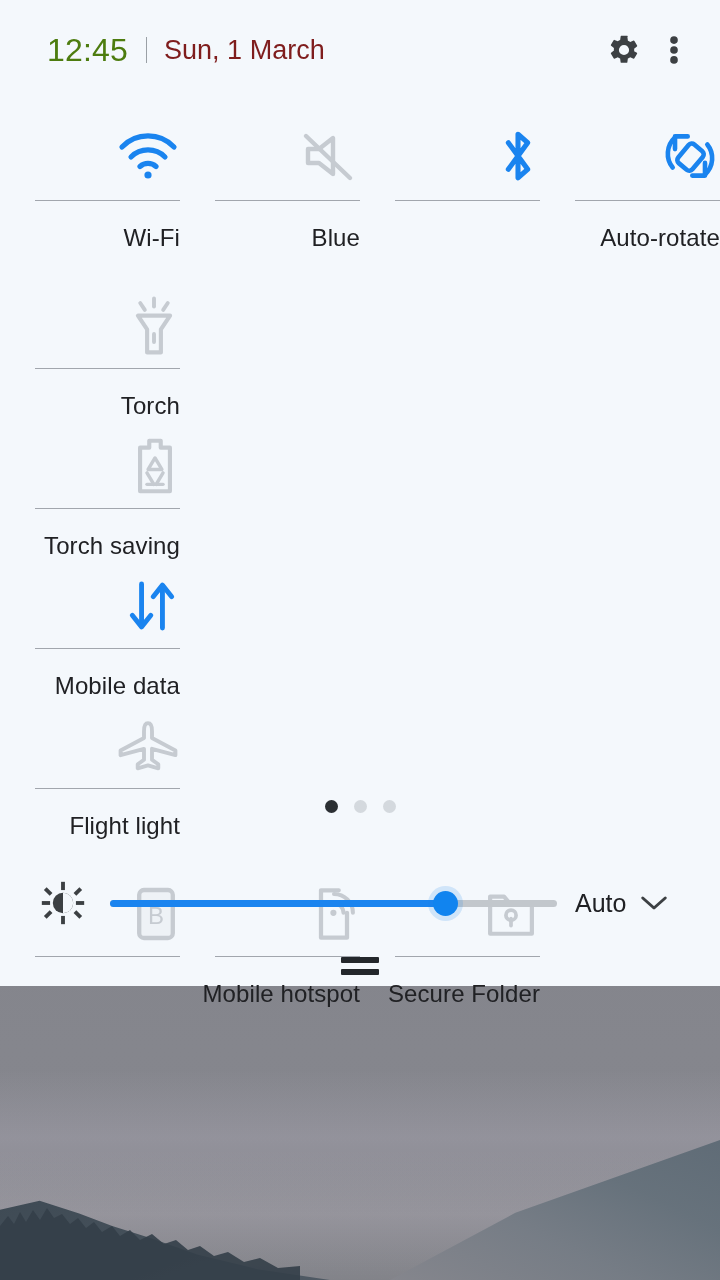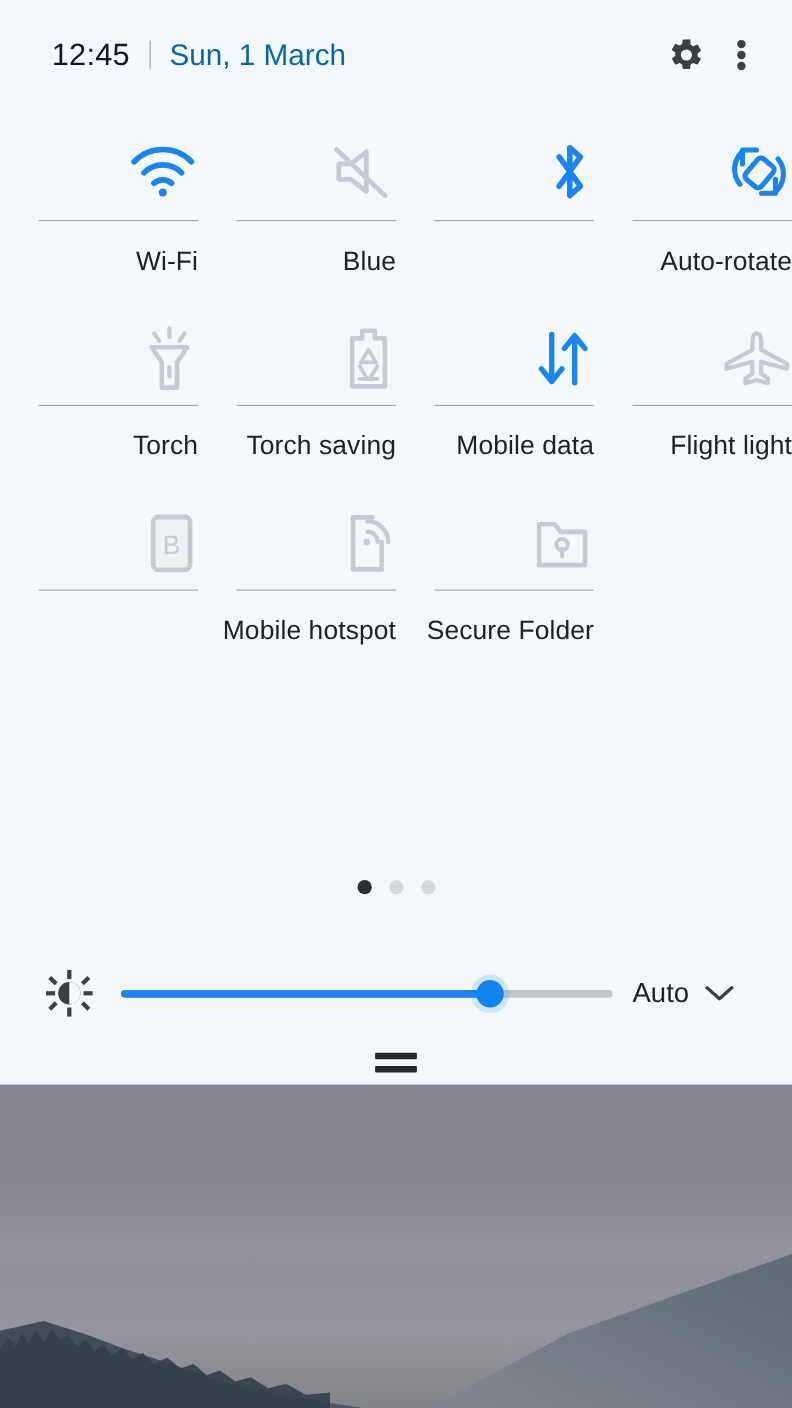--- a/index.html
+++ b/index.html
@@ -58,26 +58,26 @@
     position:absolute; left:0; top:0; width:720px; height:986px;
     background:#f4f8fc;
   }
 
   
   #header{
     position:absolute; left:0; top:0; width:720px; height:100px;
     display:flex; align-items:center;
   }
   #clock{
-    margin-left:47px; font-size:28px; color:#0f172a; letter-spacing:.2px;
+    margin-left:47px; font-size:32px; color:#4d7c0f; letter-spacing:.2px;
   }
   #hdr-sep{
     width:1px; height:26px; background:#9aa0a6; margin:0 17px 0 18px;
   }
-  #date{ font-size:27px; color:#0369a1; }
+  #date{ font-size:27px; color:#7f1d1d; }
   #hdr-actions{
     margin-left:auto; display:flex; align-items:center; gap:28px; margin-right:41px;
   }
   .hdr-btn{ display:flex; align-items:center; justify-content:center; }
 
   
   #grid{
     position:absolute; left:0; top:112px; width:720px;
   }
   .row{ display:flex; }
@@ -89,21 +89,21 @@
   }
   .tile-rule{
     width:145px; height:1px; background:#6e757c; opacity:.62;
   }
   .tile-label{
     margin-top:18px; font-size:24px; color:#202124; text-align:center;
     line-height:37px; letter-spacing:.1px;
   }
   .row-1 .tile-icon{ height:88px; }
   .row-2, .row-3{ margin-top:0; }
-  .row-2{ padding-top:28px; }
+  .row-2{ padding-top:28px;flex-direction:column; }
   .row-3{ padding-top:28px; }
 
   
   #dots{
     position:absolute; left:0; top:800px; width:720px;
     display:flex; justify-content:center; gap:16px;
   }
   .dot{ width:13px; height:13px; border-radius:50%; background:#d4d9de; }
   .dot.active{ background:#2b2f33; }
 

